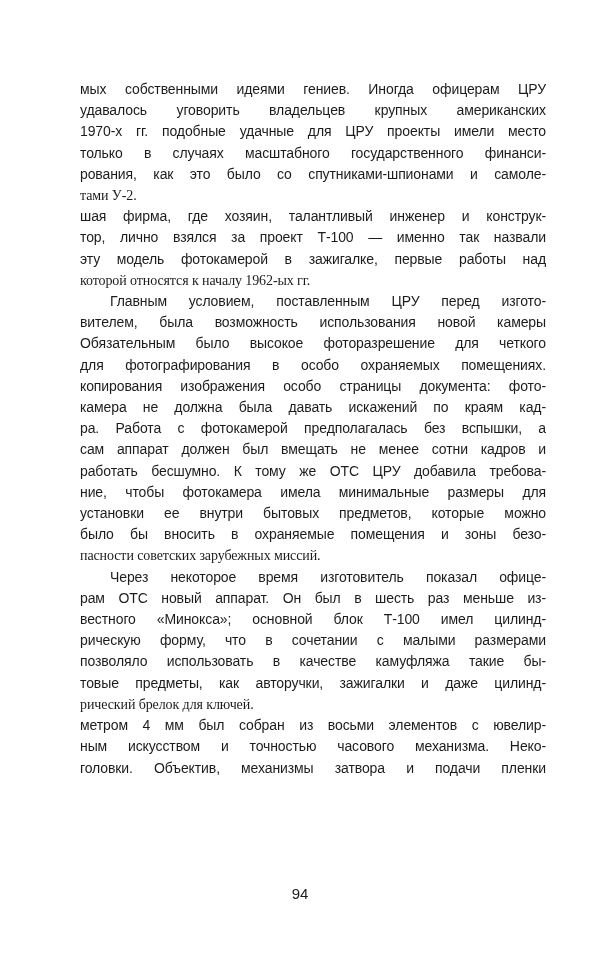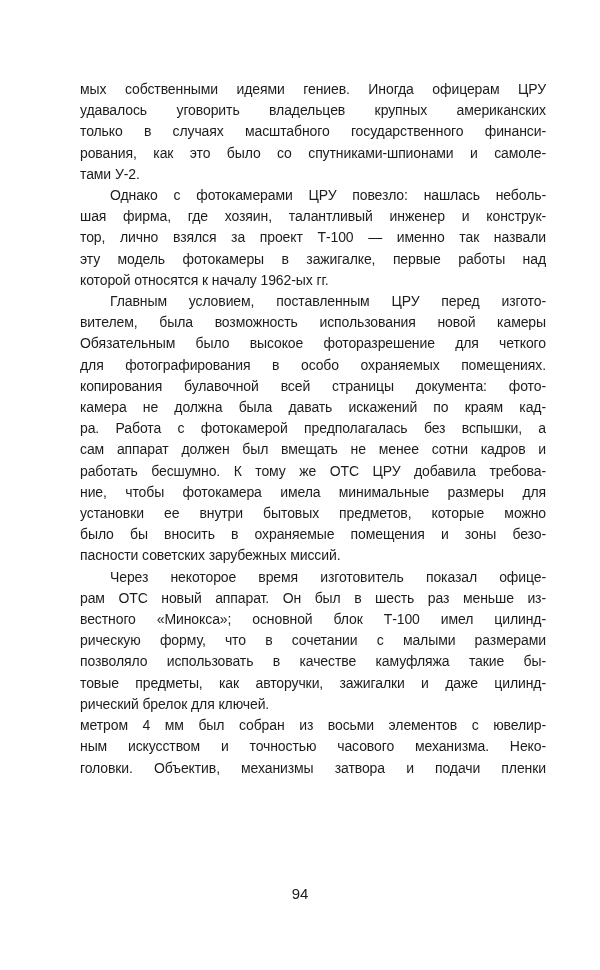--- a/index.html
+++ b/index.html
@@ -30,20 +30,21 @@
     font-size: 14px;
     line-height: 21.2px;
     letter-spacing: -0.1px;
     white-space: normal;
     text-align: justify;
     text-align-last: justify;
     -moz-text-align-last: justify;
   }
   .line.last {
     text-align-last: left;
+    font-family: Liberation Serif, serif;
     -moz-text-align-last: left;
   }
   .line.indent {
     text-indent: 30px;
   }
   .page-number {
     position: absolute;
     top: 885px;
     left: 0;
     right: 0;
@@ -53,37 +54,37 @@
   }
 </style>
 </head>
 <body>
 
 <div class="book-page">
   <div class="text-block">
       <div class="para">
         <div class="line">мых собственными идеями гениев. Иногда офицерам ЦРУ</div>
         <div class="line">удавалось уговорить владельцев крупных американских</div>
+        <div class="line">1970-х гг. подобные удачные для ЦРУ проекты имели место</div>
         <div class="line">только в случаях масштабного государственного финанси-</div>
         <div class="line">рования, как это было со спутниками-шпионами и самоле-</div>
         <div class="line last">тами У-2.</div>
       </div>
       <div class="para">
-        <div class="line indent">Однако с фотокамерами ЦРУ повезло: нашлась неболь-</div>
         <div class="line">шая фирма, где хозяин, талантливый инженер и конструк-</div>
         <div class="line">тор, лично взялся за проект Т-100 — именно так назвали</div>
-        <div class="line">эту модель фотокамеры в зажигалке, первые работы над</div>
+        <div class="line">эту модель фотокамерой в зажигалке, первые работы над</div>
         <div class="line last">которой относятся к началу 1962-ых гг.</div>
       </div>
       <div class="para">
         <div class="line indent">Главным условием, поставленным ЦРУ перед изгото-</div>
         <div class="line">вителем, была возможность использования новой камеры</div>
         <div class="line">Обязательным было высокое фоторазрешение для четкого</div>
         <div class="line">для фотографирования в особо охраняемых помещениях.</div>
-        <div class="line">копирования булавочной всей страницы документа: фото-</div>
+        <div class="line">копирования изображения особо страницы документа: фото-</div>
         <div class="line">камера не должна была давать искажений по краям кад-</div>
         <div class="line">ра. Работа с фотокамерой предполагалась без вспышки, а</div>
         <div class="line">сам аппарат должен был вмещать не менее сотни кадров и</div>
         <div class="line">работать бесшумно. К тому же ОТС ЦРУ добавила требова-</div>
         <div class="line">ние, чтобы фотокамера имела минимальные размеры для</div>
         <div class="line">установки ее внутри бытовых предметов, которые можно</div>
         <div class="line">было бы вносить в охраняемые помещения и зоны безо-</div>
         <div class="line last">пасности советских зарубежных миссий.</div>
       </div>
       <div class="para">

